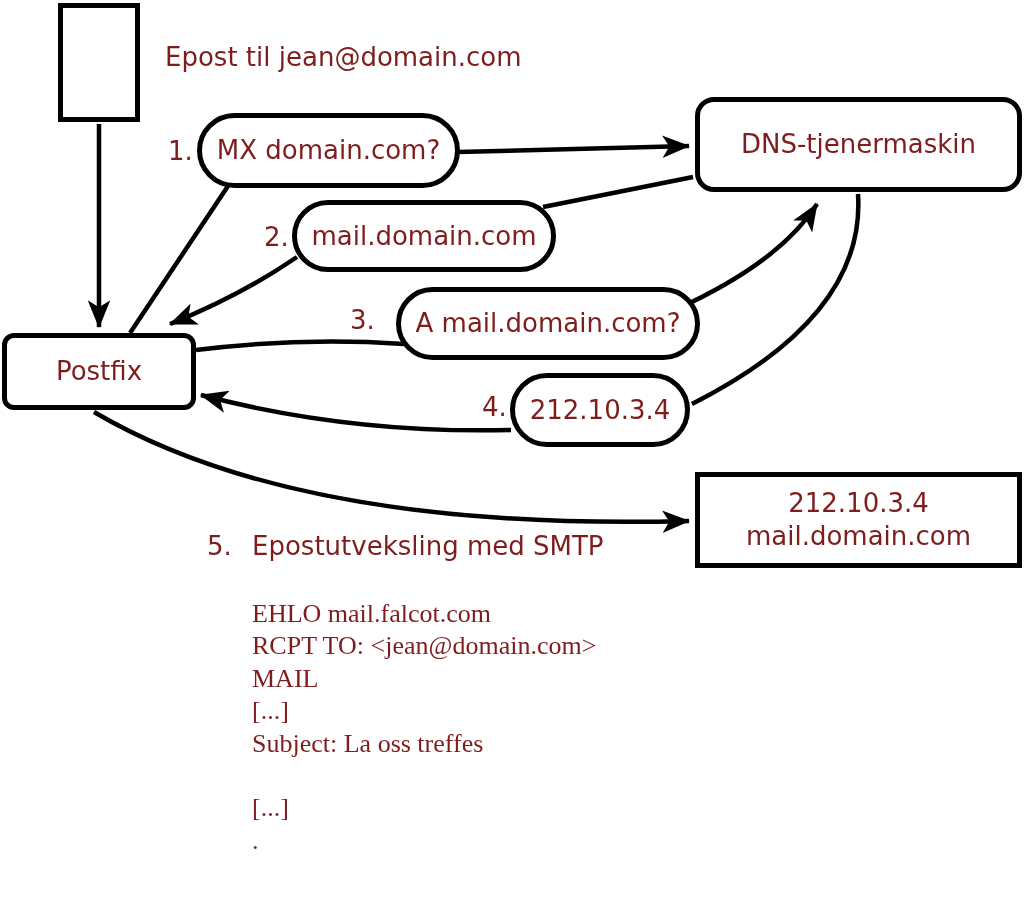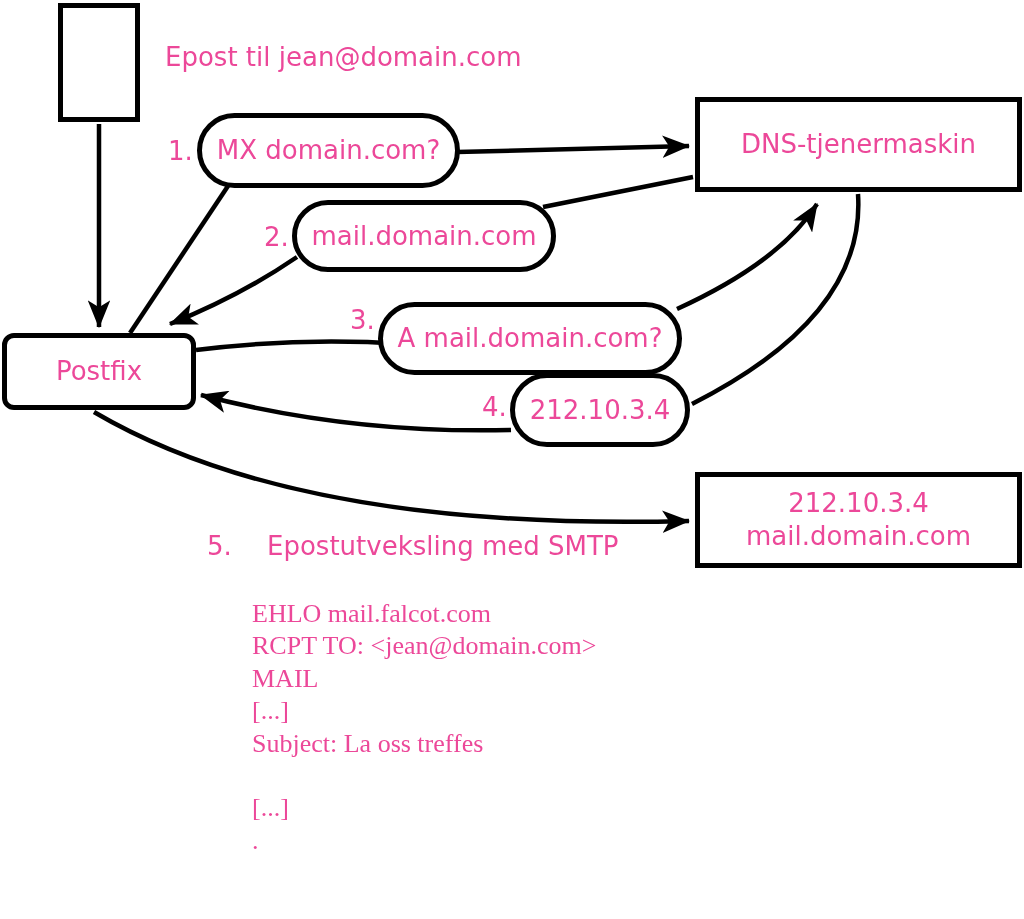--- a/index.html
+++ b/index.html
@@ -1,18 +1,18 @@
 <!DOCTYPE html>
 <html><head>
 <meta charset="utf-8">
 <style>
   html,body{margin:0;padding:0;background:#ffffff;}
   #stage{
     position:relative;width:1024px;height:919px;background:#ffffff;
-    font-family:"DejaVu Sans","Liberation Sans",sans-serif;color:#ec4899;
+    font-family:"DejaVu Sans","Liberation Sans",sans-serif;color:#7f1d1d;
     overflow:hidden;
   }
   #wires{position:absolute;left:0;top:0;width:1024px;height:919px;}
   .node{
     position:absolute;box-sizing:border-box;border:5px solid #000;background:#fff;
     display:flex;align-items:center;justify-content:center;text-align:center;
     font-size:26px;line-height:33px;
   }
   .pill{border-radius:38px;}
   .lbl{position:absolute;font-size:26px;line-height:31px;white-space:nowrap;}
@@ -41,53 +41,53 @@
       <path d="M858,194 Q866,316 692,404"></path>
       <path d="M511,430 Q350,434 201,395" marker-end="url(#arrow)"></path>
       <path d="M94,412 C230,492 430,528 689,521" marker-end="url(#arrow)"></path>
     </g>
   </svg>
 
   <div class="node" style="left:58px;top:3px;width:82px;height:119px;"></div>
 
   <div class="lbl" style="left:165px;top:42px;">Epost til jean@domain.com</div>
 
-  <div class="node" style="left:695px;top:97px;width:327px;height:95px;">
+  <div class="node" style="left:695px;top:97px;width:327px;height:95px;border-radius:19px;">
     <span>DNS-tjenermaskin</span>
   </div>
 
   <div class="node" style="left:2px;top:333px;width:194px;height:77px;border-radius:12px;">
     <span>Postfix</span>
   </div>
 
   <div class="node" style="left:695px;top:472px;width:327px;height:96px;flex-direction:column;">
     <span>212.10.3.4</span>
     <span>mail.domain.com</span>
   </div>
 
   <div class="node pill" style="left:197px;top:113px;width:263px;height:75px;">
     <span>MX domain.com?</span>
   </div>
   <div class="node pill" style="left:292px;top:200px;width:264px;height:72px;">
     <span>mail.domain.com</span>
   </div>
-  <div class="node pill" style="left:378px;top:287px;width:304px;height:73px;margin-top:15px;">
+  <div class="node pill" style="left:396px;top:287px;width:304px;height:73px;">
     <span>A mail.domain.com?</span>
   </div>
   <div class="node pill" style="left:510px;top:373px;width:180px;height:74px;">
     <span>212.10.3.4</span>
   </div>
 
   <div class="lbl" style="left:168px;top:136px;">1.</div>
   <div class="lbl" style="left:264px;top:222px;">2.</div>
   <div class="lbl" style="left:350px;top:305px;">3.</div>
   <div class="lbl" style="left:482px;top:392px;">4.</div>
 
   <div class="lbl" style="left:207px;top:531px;">5.</div>
-  <div class="lbl" style="left:267px;top:531px;text-align:center;">Epostutveksling med SMTP</div>
+  <div class="lbl" style="left:252px;top:531px;text-align:center;">Epostutveksling med SMTP</div>
 
   <div class="smtp">
     <div class="smtp-line">EHLO mail.falcot.com</div>
     <div class="smtp-line">RCPT TO: &lt;jean@domain.com&gt;</div>
     <div class="smtp-line">MAIL</div>
     <div class="smtp-line">[...]</div>
     <div class="smtp-line">Subject: La oss treffes</div>
     <div class="smtp-line"></div>
     <div class="smtp-line">[...]</div>
     <div class="smtp-line">.</div>

